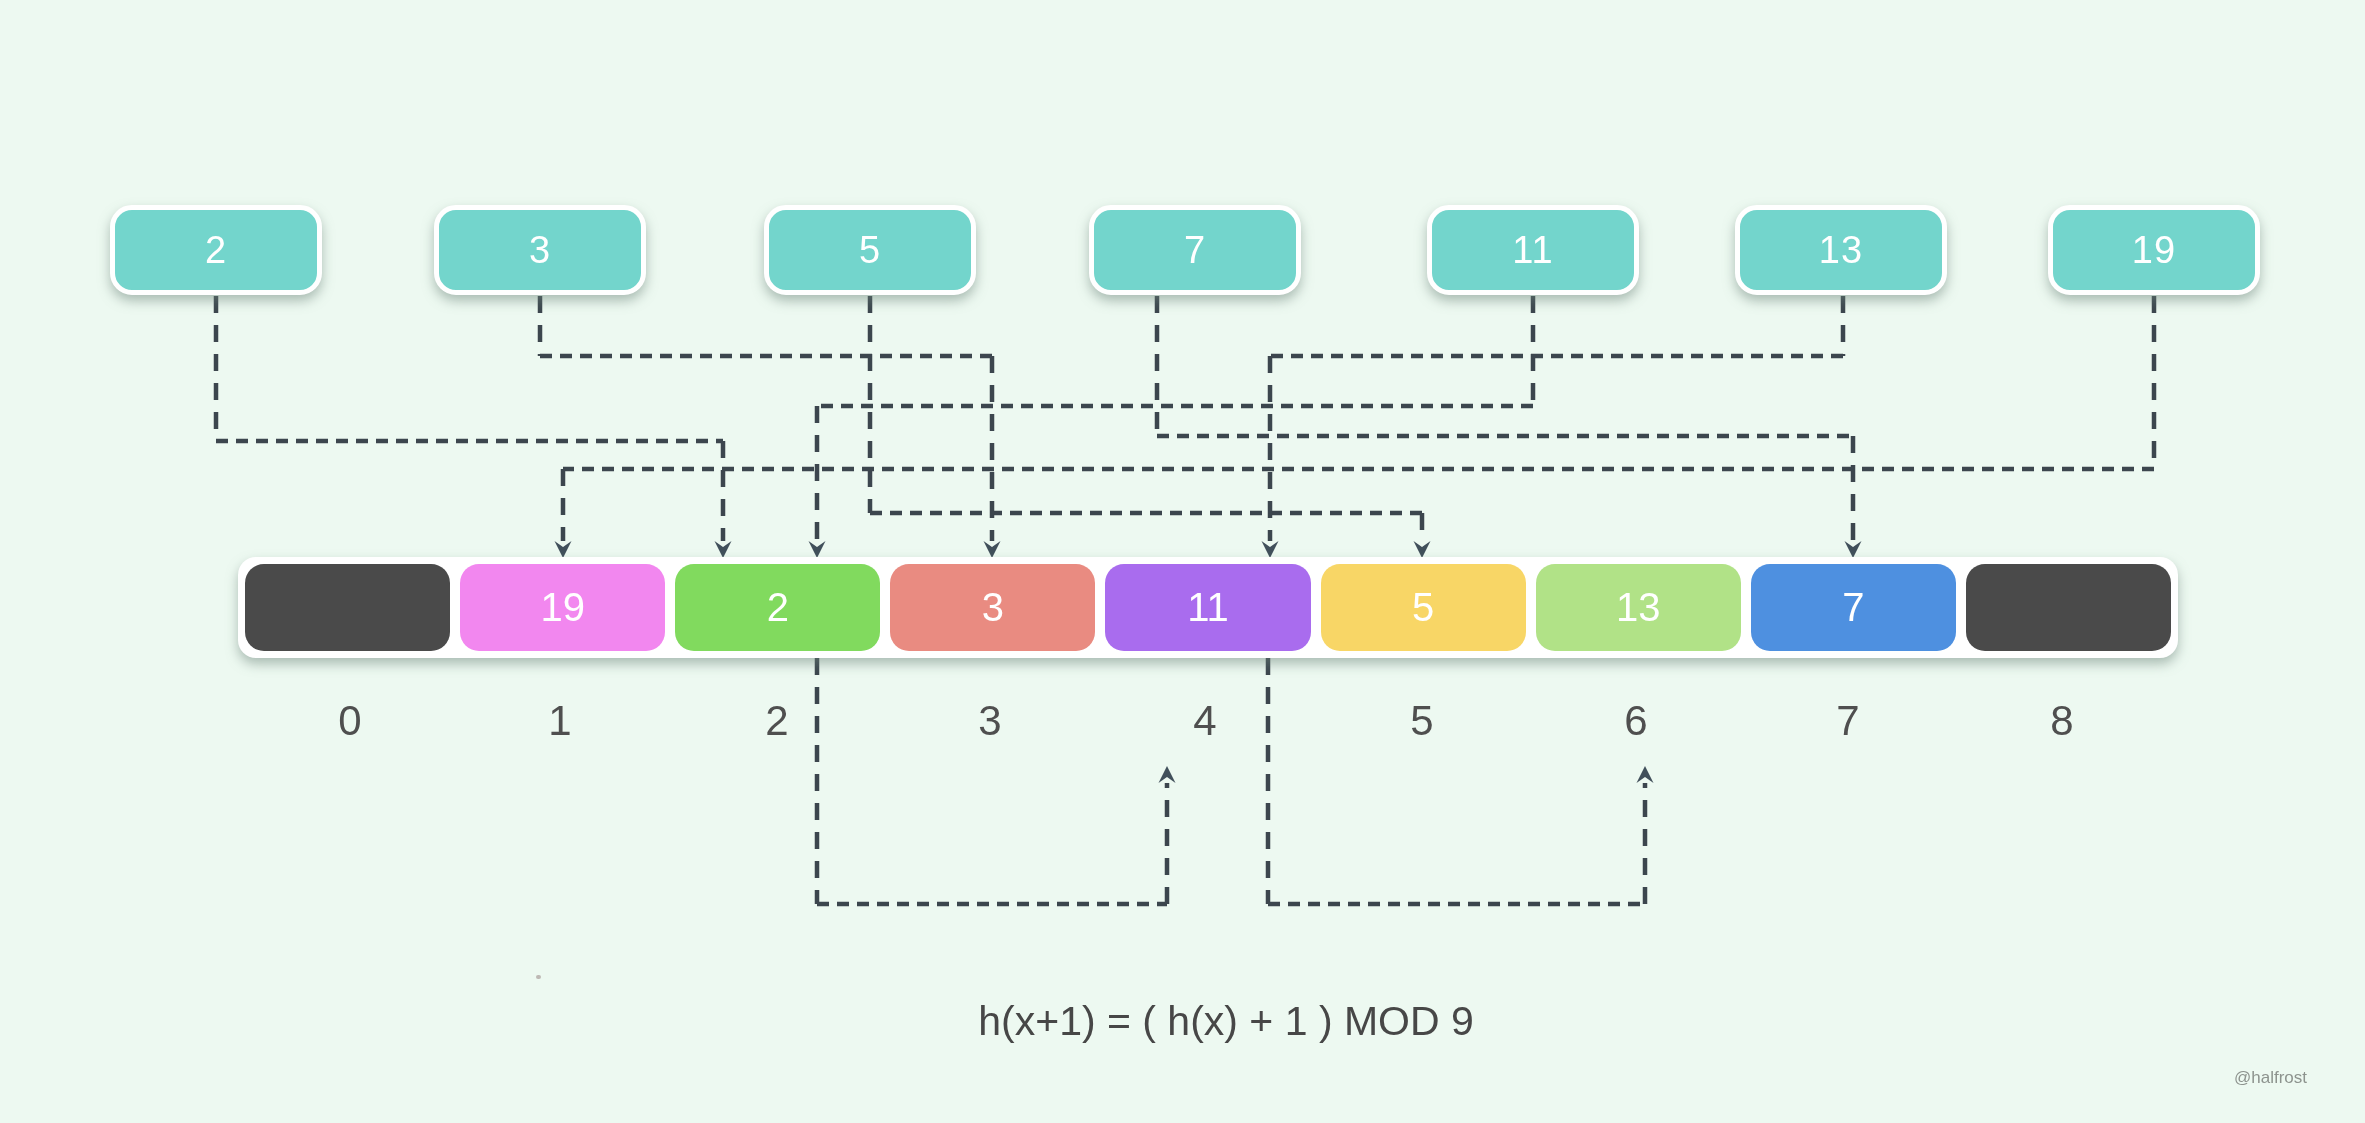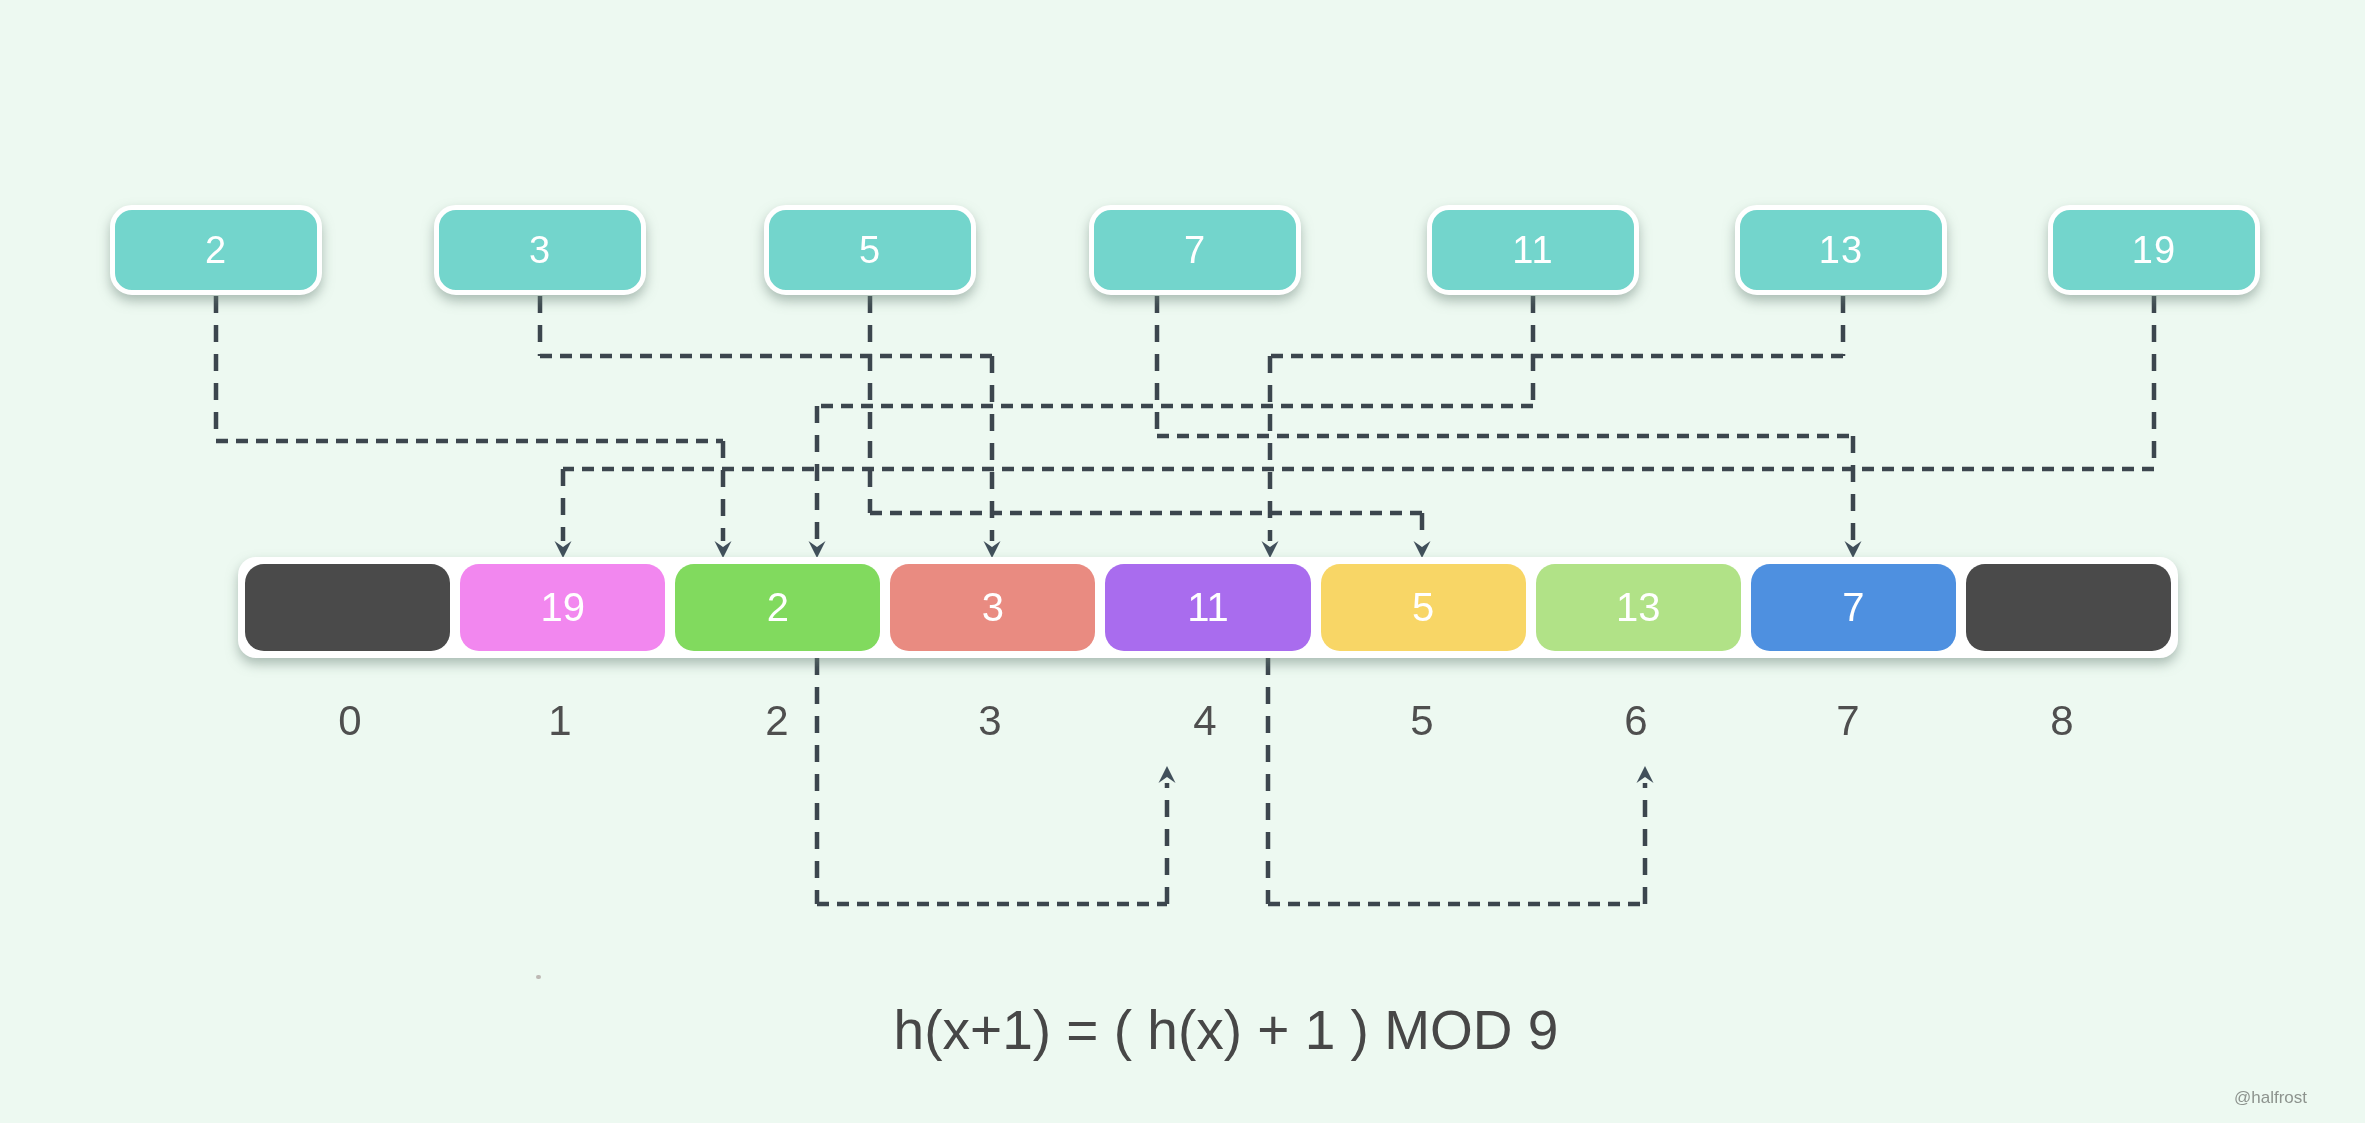--- a/index.html
+++ b/index.html
@@ -44,25 +44,25 @@
   .bucket span{color:#ffffff;font-size:40px;font-weight:400;}
 
   
   .idx-label{
     position:absolute;top:700px;width:100px;text-align:center;
     font-size:42px;color:#4f4f4f;z-index:2;line-height:1;
   }
 
   .formula{
     position:absolute;top:998px;left:1226px;transform:translateX(-50%);
-    font-size:55px;color:#474747;white-space:nowrap;z-index:2;
+    font-size:41px;color:#474747;white-space:nowrap;z-index:2;
   }
   .watermark{
     position:absolute;top:1068px;right:58px;
-    font-size:17px;color:#8d938e;z-index:2;margin-top:20px;
+    font-size:17px;color:#8d938e;z-index:2;
   }
   .speck{
     position:absolute;left:536px;top:975px;width:5px;height:4px;
     background:#b5aeaa;border-radius:2px;opacity:.85;z-index:2;
   }
 </style>
 </head>
 <body>
 
 <div id="stage">

